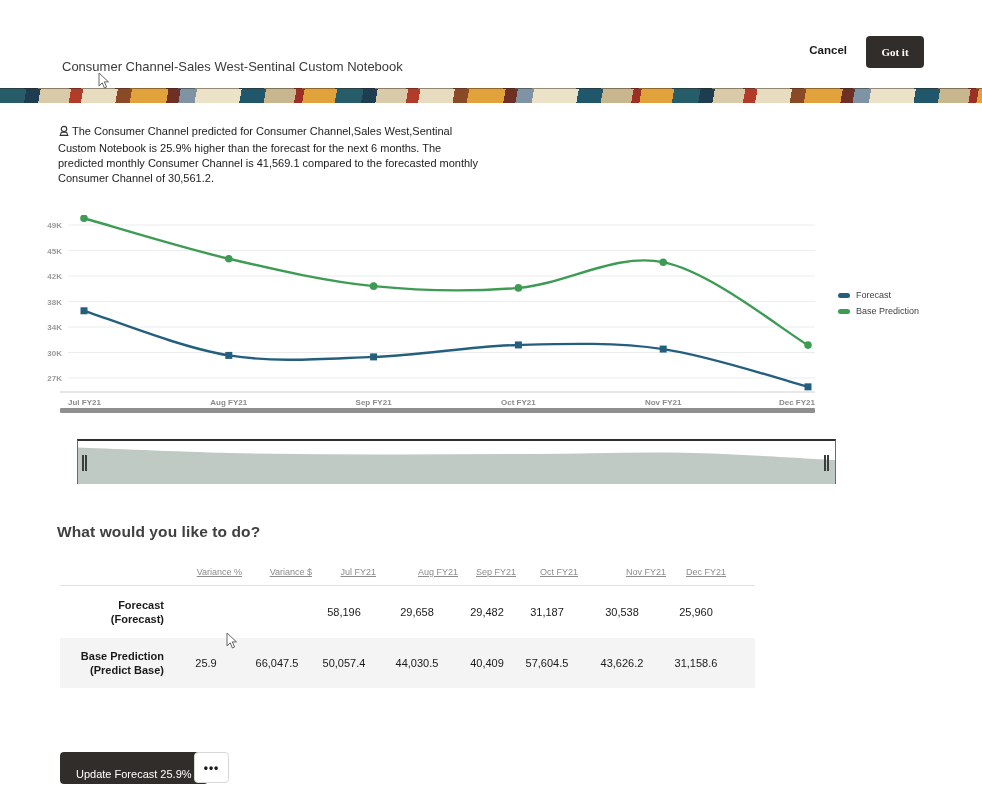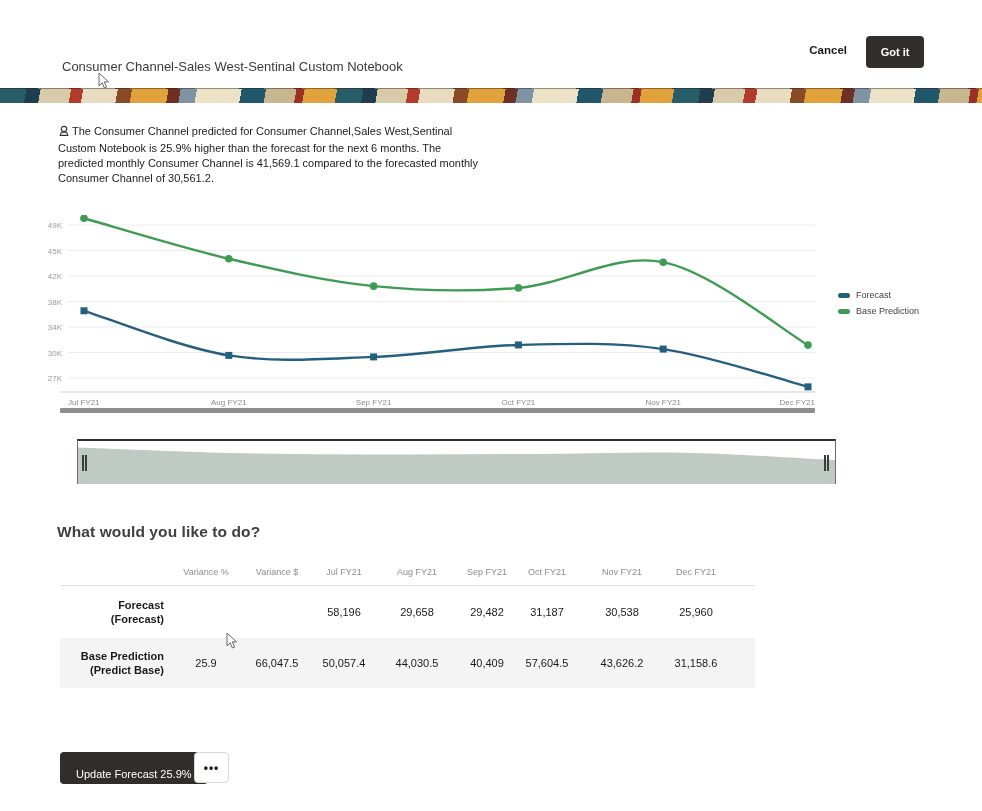--- a/index.html
+++ b/index.html
@@ -9,60 +9,60 @@
   
   .header { position:absolute; top:0; left:0; width:982px; height:88px; background:#fff; }
   .page-title { position:absolute; top:30px; left:62px; font-family:"Liberation Serif", serif;
                 font-size:21px; font-weight:500; color:#161310; letter-spacing:.2px; }
   .page-subtitle { position:absolute; top:59px; left:62px; font-size:13px; color:#3a3a3a; }
   .btn-cancel { position:absolute; top:44px; right:135px; background:none; border:none;
                 font-family:"Liberation Sans", sans-serif; font-weight:bold; font-size:11.5px;
                 color:#1a1a1a; cursor:pointer; }
   .btn-gotit { position:absolute; top:36px; right:58px; width:58px; height:32px;
                background:#312d2a; color:#fff; border:none; border-radius:4px;
-               font-family:Liberation Sans, sans-serif; font-weight:bold; font-size:11px; cursor:pointer; }
+               font-family:Liberation Serif, serif; font-weight:bold; font-size:11px; cursor:pointer; }
 
   
   .banner { position:absolute; top:88px; left:0; width:982px; height:15px;
             border-top:1px solid rgba(40,30,20,.45);
             background:
              repeating-linear-gradient(100deg,
                #275d68 0 26px, #1e3d50 26px 40px, #d9cbaa 40px 70px, #b23b2a 70px 82px,
                #e8dcc0 82px 116px, #8a4a26 116px 130px, #e2a23b 130px 166px, #6e2f24 166px 178px,
                #7e93a3 178px 194px, #ece2c8 194px 238px, #21576b 238px 262px, #c8b68e 262px 292px,
                #9c2f26 292px 300px, #e2a23b 300px 332px);
   }
 
   
   .insight { position:absolute; top:124px; left:58px; width:426px; font-size:11px;
              line-height:15px; color:#1c1c1c; }
   .insight-icon { display:inline-block; vertical-align:-2px; margin-right:2px; }
 
   
-  .chart-wrap { position:absolute; top:215px; left:0; width:982px; height:205px; }
+  .chart-wrap { position:absolute; top:215px; left:0; width:982px; height:205px;font-weight:bold; }
   .legend { position:absolute; top:290px; left:838px; font-size:9px; color:#3f3f3f; }
   .legend-item { display:flex; align-items:center; margin-bottom:6px; }
   .legend-marker { width:12px; height:5px; border-radius:3px; margin-right:6px; }
 
   
   .overview-box { position:absolute; top:439px; left:77px; width:759px; height:45px;
                   border:1px solid #6b6b6b; border-top:2px solid #2f2f2f; background:#fff; }
   .overview-svg { position:absolute; top:0; left:0; }
   .range-handle { position:absolute; top:14px; width:7px; height:16px; cursor:ew-resize; }
   .range-handle span { display:inline-block; width:2px; height:16px; background:#3c3c3c; margin-right:1px; }
   .handle-left { left:4px; } .handle-right { right:4px; }
 
   
   .question-heading { position:absolute; top:523px; left:57px; font-size:15.5px;
                       font-weight:bold; color:#404040; letter-spacing:.1px; }
   .fc-table { position:absolute; top:558px; left:60px; width:695px; font-size:11px; color:#1a1a1a; }
   .t-row { display:grid; grid-template-columns:110px 72px 70px 64px 82px 58px 62px 88px 60px;
            align-items:center; }
   .t-head { height:28px; border-bottom:1px solid #e0e0e0; color:#8c8c8c; font-size:9px; }
-  .t-head > div { text-align:center; }
+  .t-head > div { text-align:right;text-decoration:underline; }
   .row-forecast { height:52px; }
   .row-base { height:50px; background:#f4f4f4; }
   .t-label { text-align:right; padding-right:6px; font-weight:bold; line-height:14px; }
   .t-cell { text-align:center; }
   .override-row { margin-top:16px; display:flex; align-items:center; }
   .override-label { font-weight:bold; font-size:11.5px; letter-spacing:.3px; padding-left:22px; }
   .copy-icon { margin-left:5px; cursor:pointer; }
 
   
   .btn-update { position:absolute; top:752px; left:60px; height:31px; padding:16px 16px;

